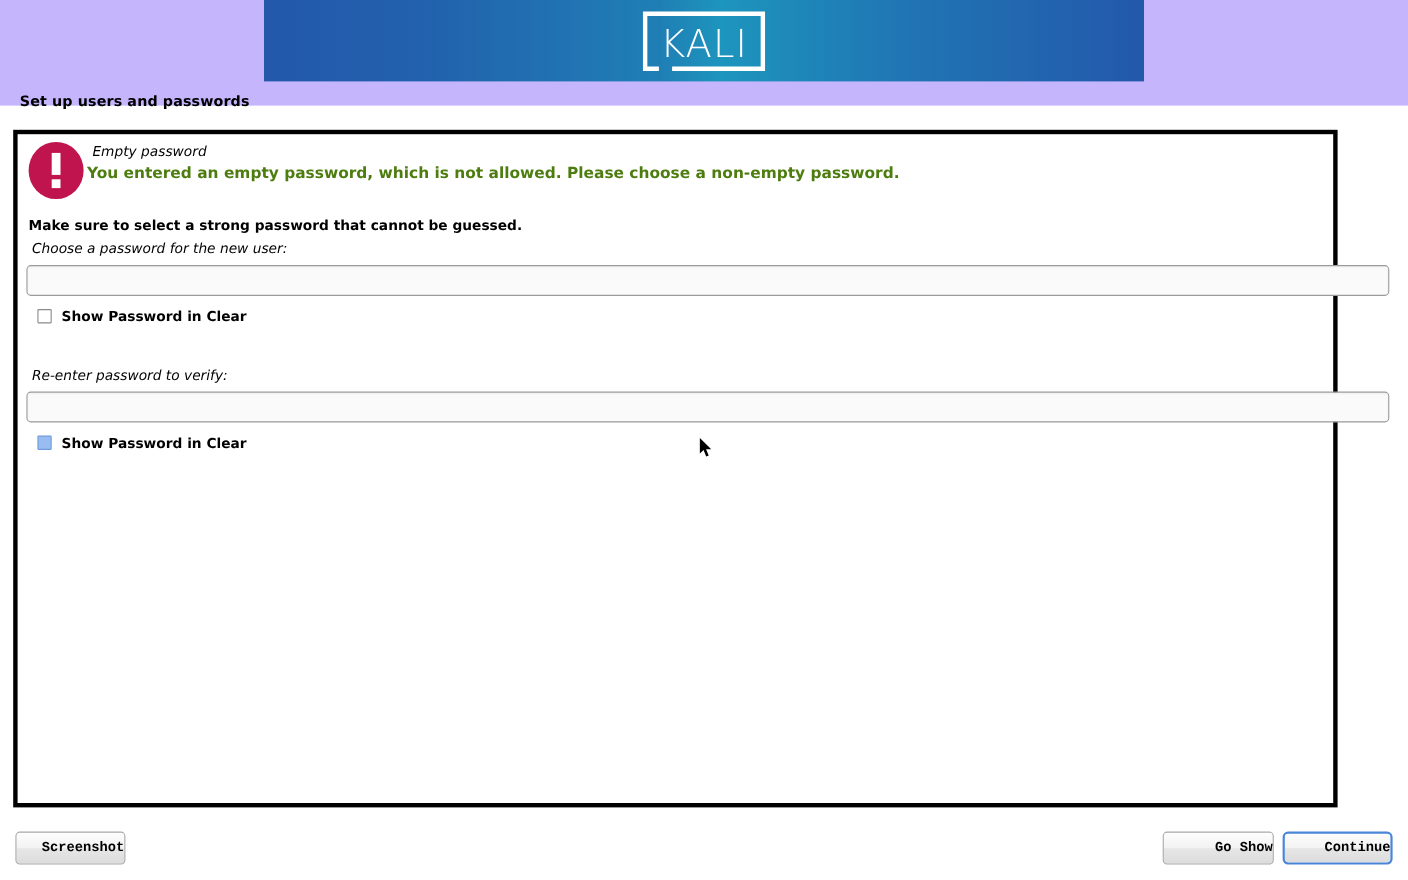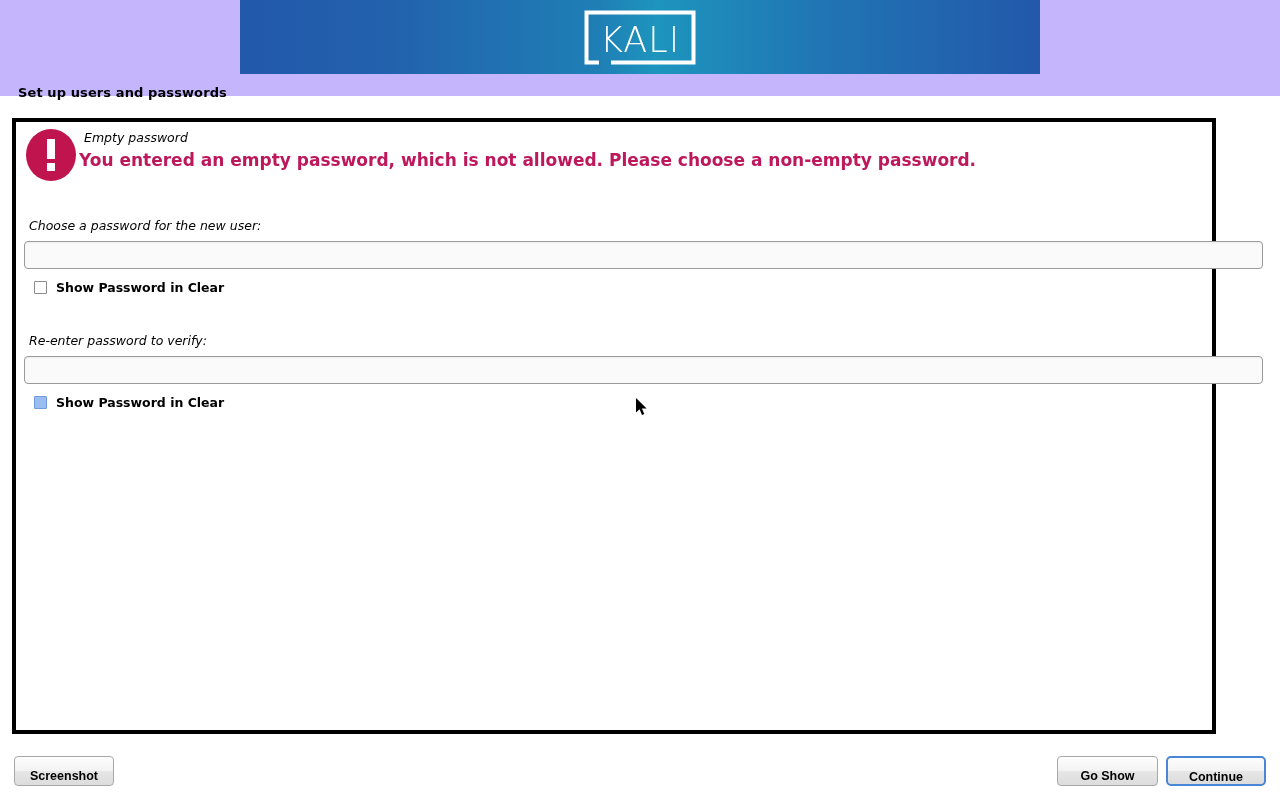--- a/index.html
+++ b/index.html
@@ -118,23 +118,23 @@
     left: 68px;
     top: 8px;
     font-size: 12.5px;
     font-style: italic;
     color: #000000;
   }
   .error-desc {
     position: absolute;
     left: 63px;
     top: 28px;
-    font-size: 17px;
-    font-weight: bold;
-    color: #be185d;
+    font-size: 14px;
+    font-weight: bold;
+    color: #4d7c0f;
   }
 
   
   .strong-hint {
     position: absolute;
     left: 10px;
     top: 75px;
     font-size: 12.5px;
     font-weight: bold;
     color: #000000;
@@ -207,28 +207,29 @@
     color: #000000;
   }
 
   
   .btn {
     position: absolute;
     height: 30px;
     border: 1px solid #a8a8a8;
     border-radius: 4px;
     background: linear-gradient(180deg, #fdfdfd 0%, #f3f3f3 48%, #e6e6e6 52%, #dcdcdc 100%);
-    font-family: Liberation Sans, sans-serif;
+    font-family: Liberation Mono, monospace;
     font-size: 12.5px;
     font-weight: bold;
     color: #000000;
     box-sizing: border-box;
     cursor: default;
-    padding: 12px;
+    padding: 0;
     box-shadow: 0 1px 0 rgba(255,255,255,0.7) inset;
+    text-align: right;
   }
   .btn-screenshot { left: 14px; top: 756px; width: 100px; }
   .btn-goback     { left: 1057px; top: 756px; width: 101px; }
   .btn-continue   {
     left: 1166px; top: 756px; width: 100px;
     border: 2px solid #4a86d8;
     border-radius: 5px;
   }
 
   
@@ -264,20 +265,21 @@
     <div class="error-row">
       <div class="error-icon">
         <div class="bubble"></div>
         <div class="bang-bar"></div>
         <div class="bang-dot"></div>
       </div>
       <div class="error-title">Empty password</div>
       <div class="error-desc">You entered an empty password, which is not allowed. Please choose a non-empty password.</div>
     </div>
 
+    <div class="strong-hint">Make sure to select a strong password that cannot be guessed.</div>
 
     <div class="field-label label-pw1">Choose a password for the new user:</div>
     <input class="text-input input-pw1" type="password" placeholder="" style="">
 
     <div class="checkbox-row cb1">
       <span class="cbox"></span>
       <span class="cb-label">Show Password in Clear</span>
     </div>
 
     <div class="field-label label-pw2">Re-enter password to verify:</div>

